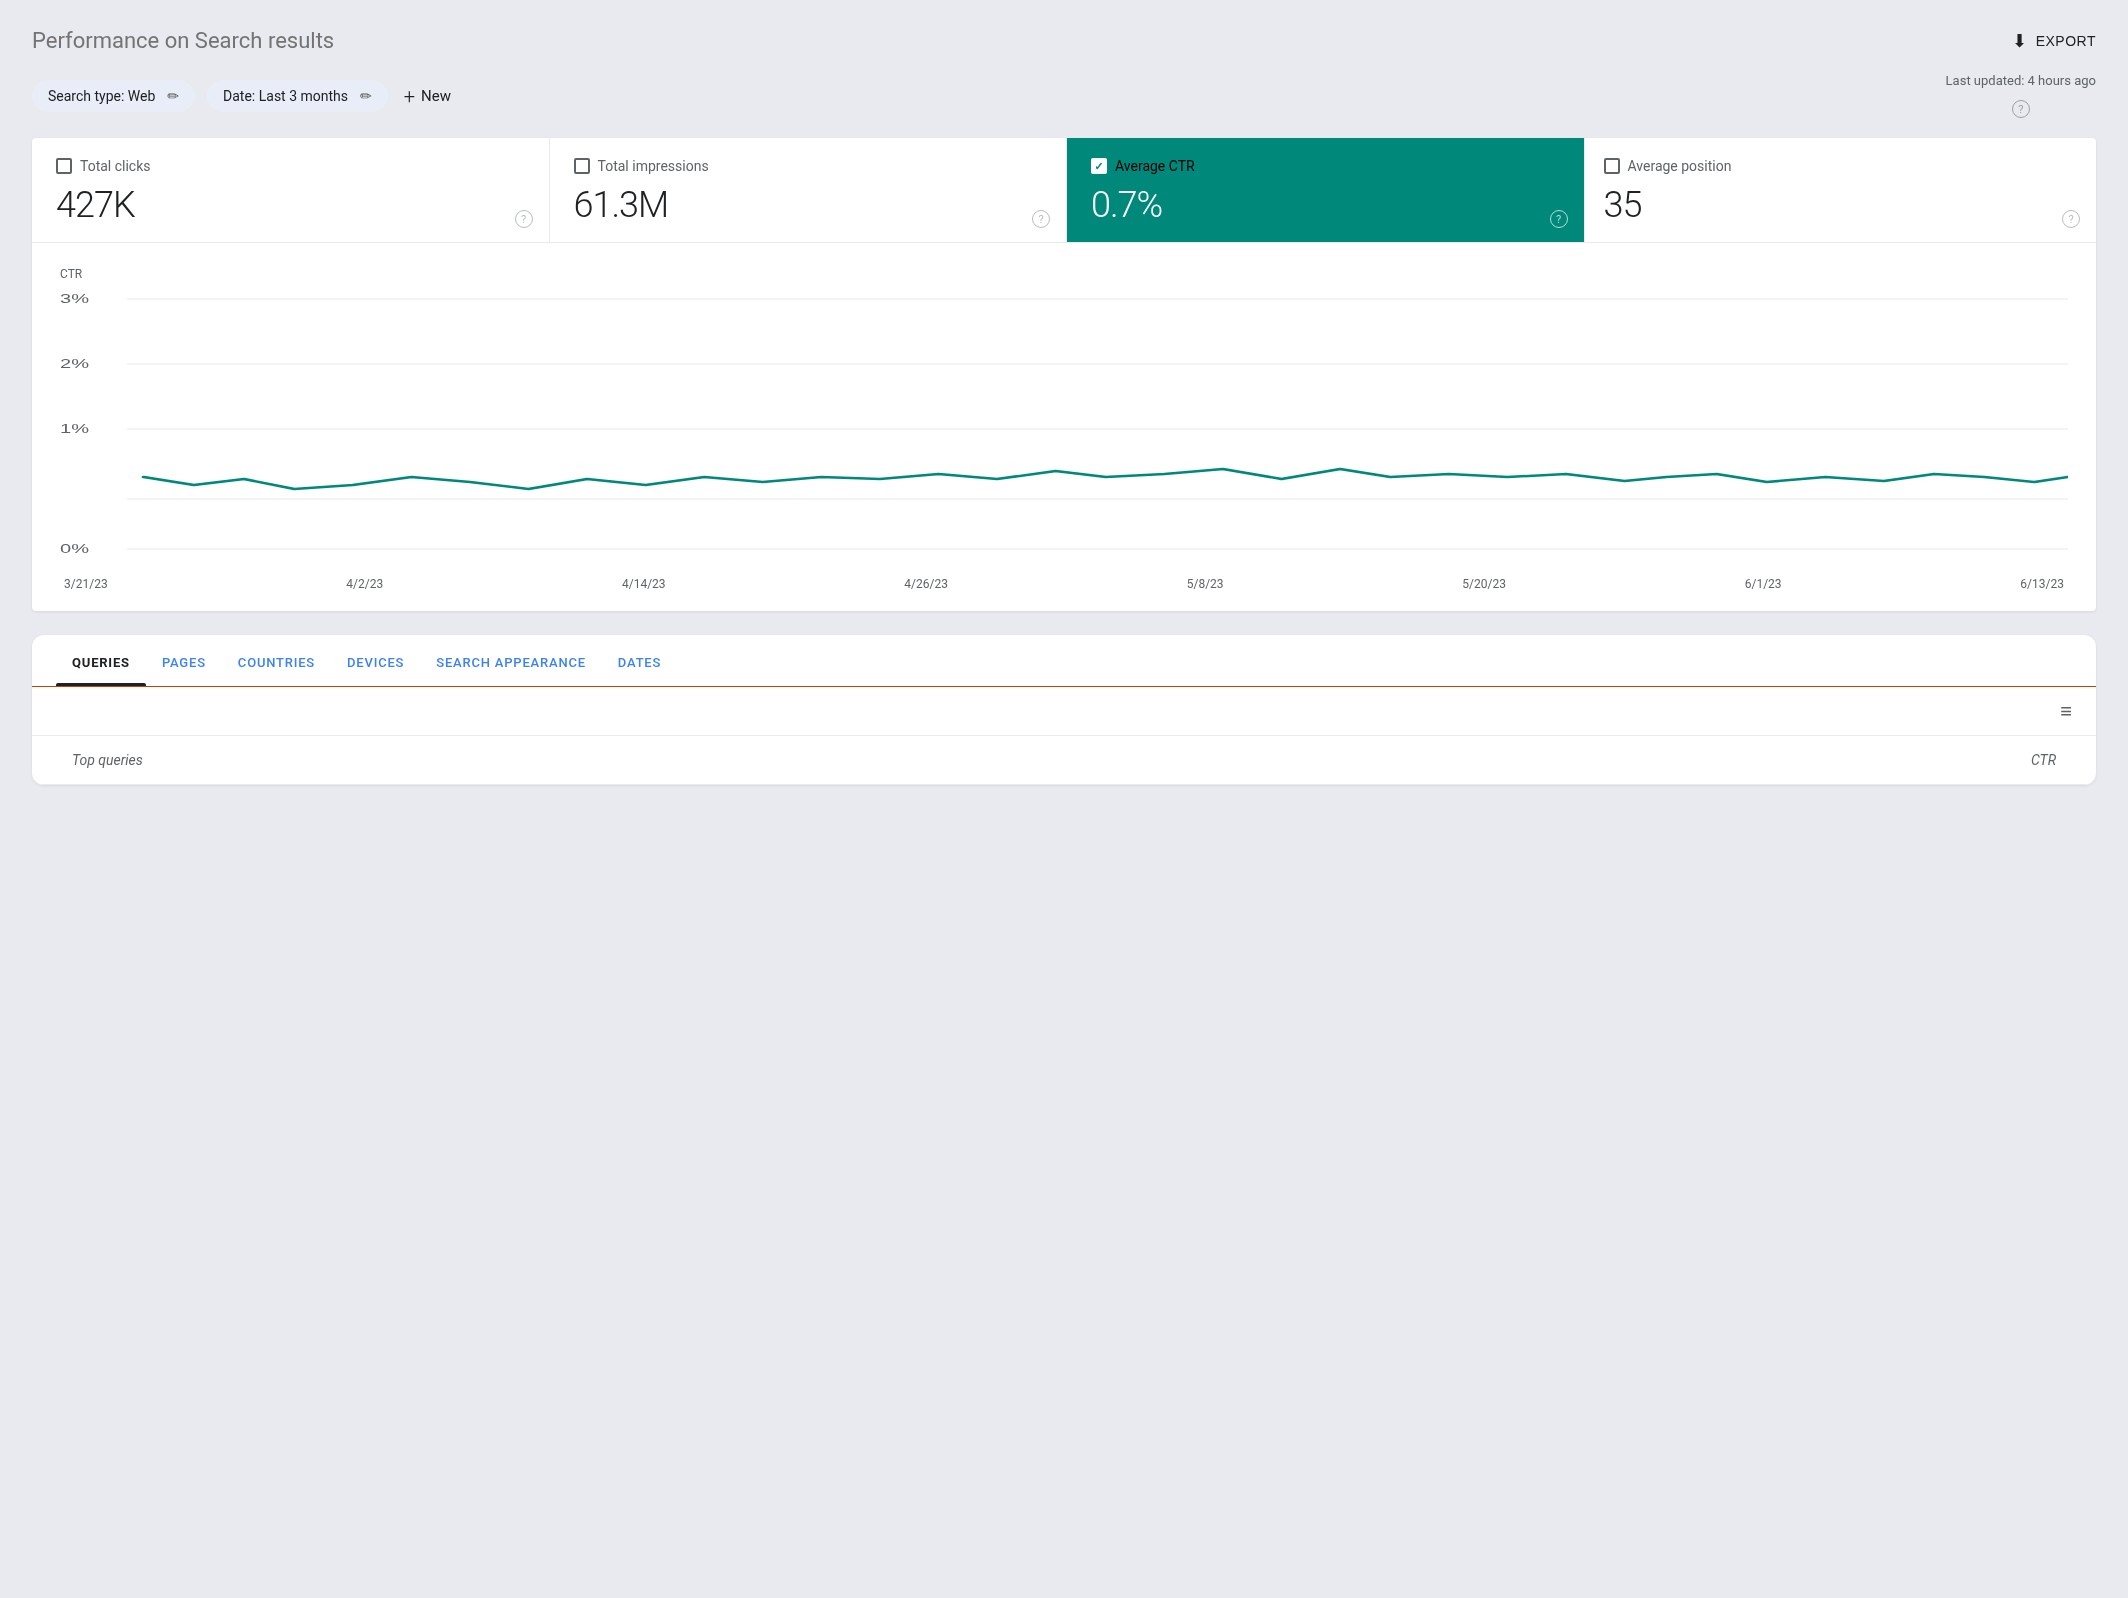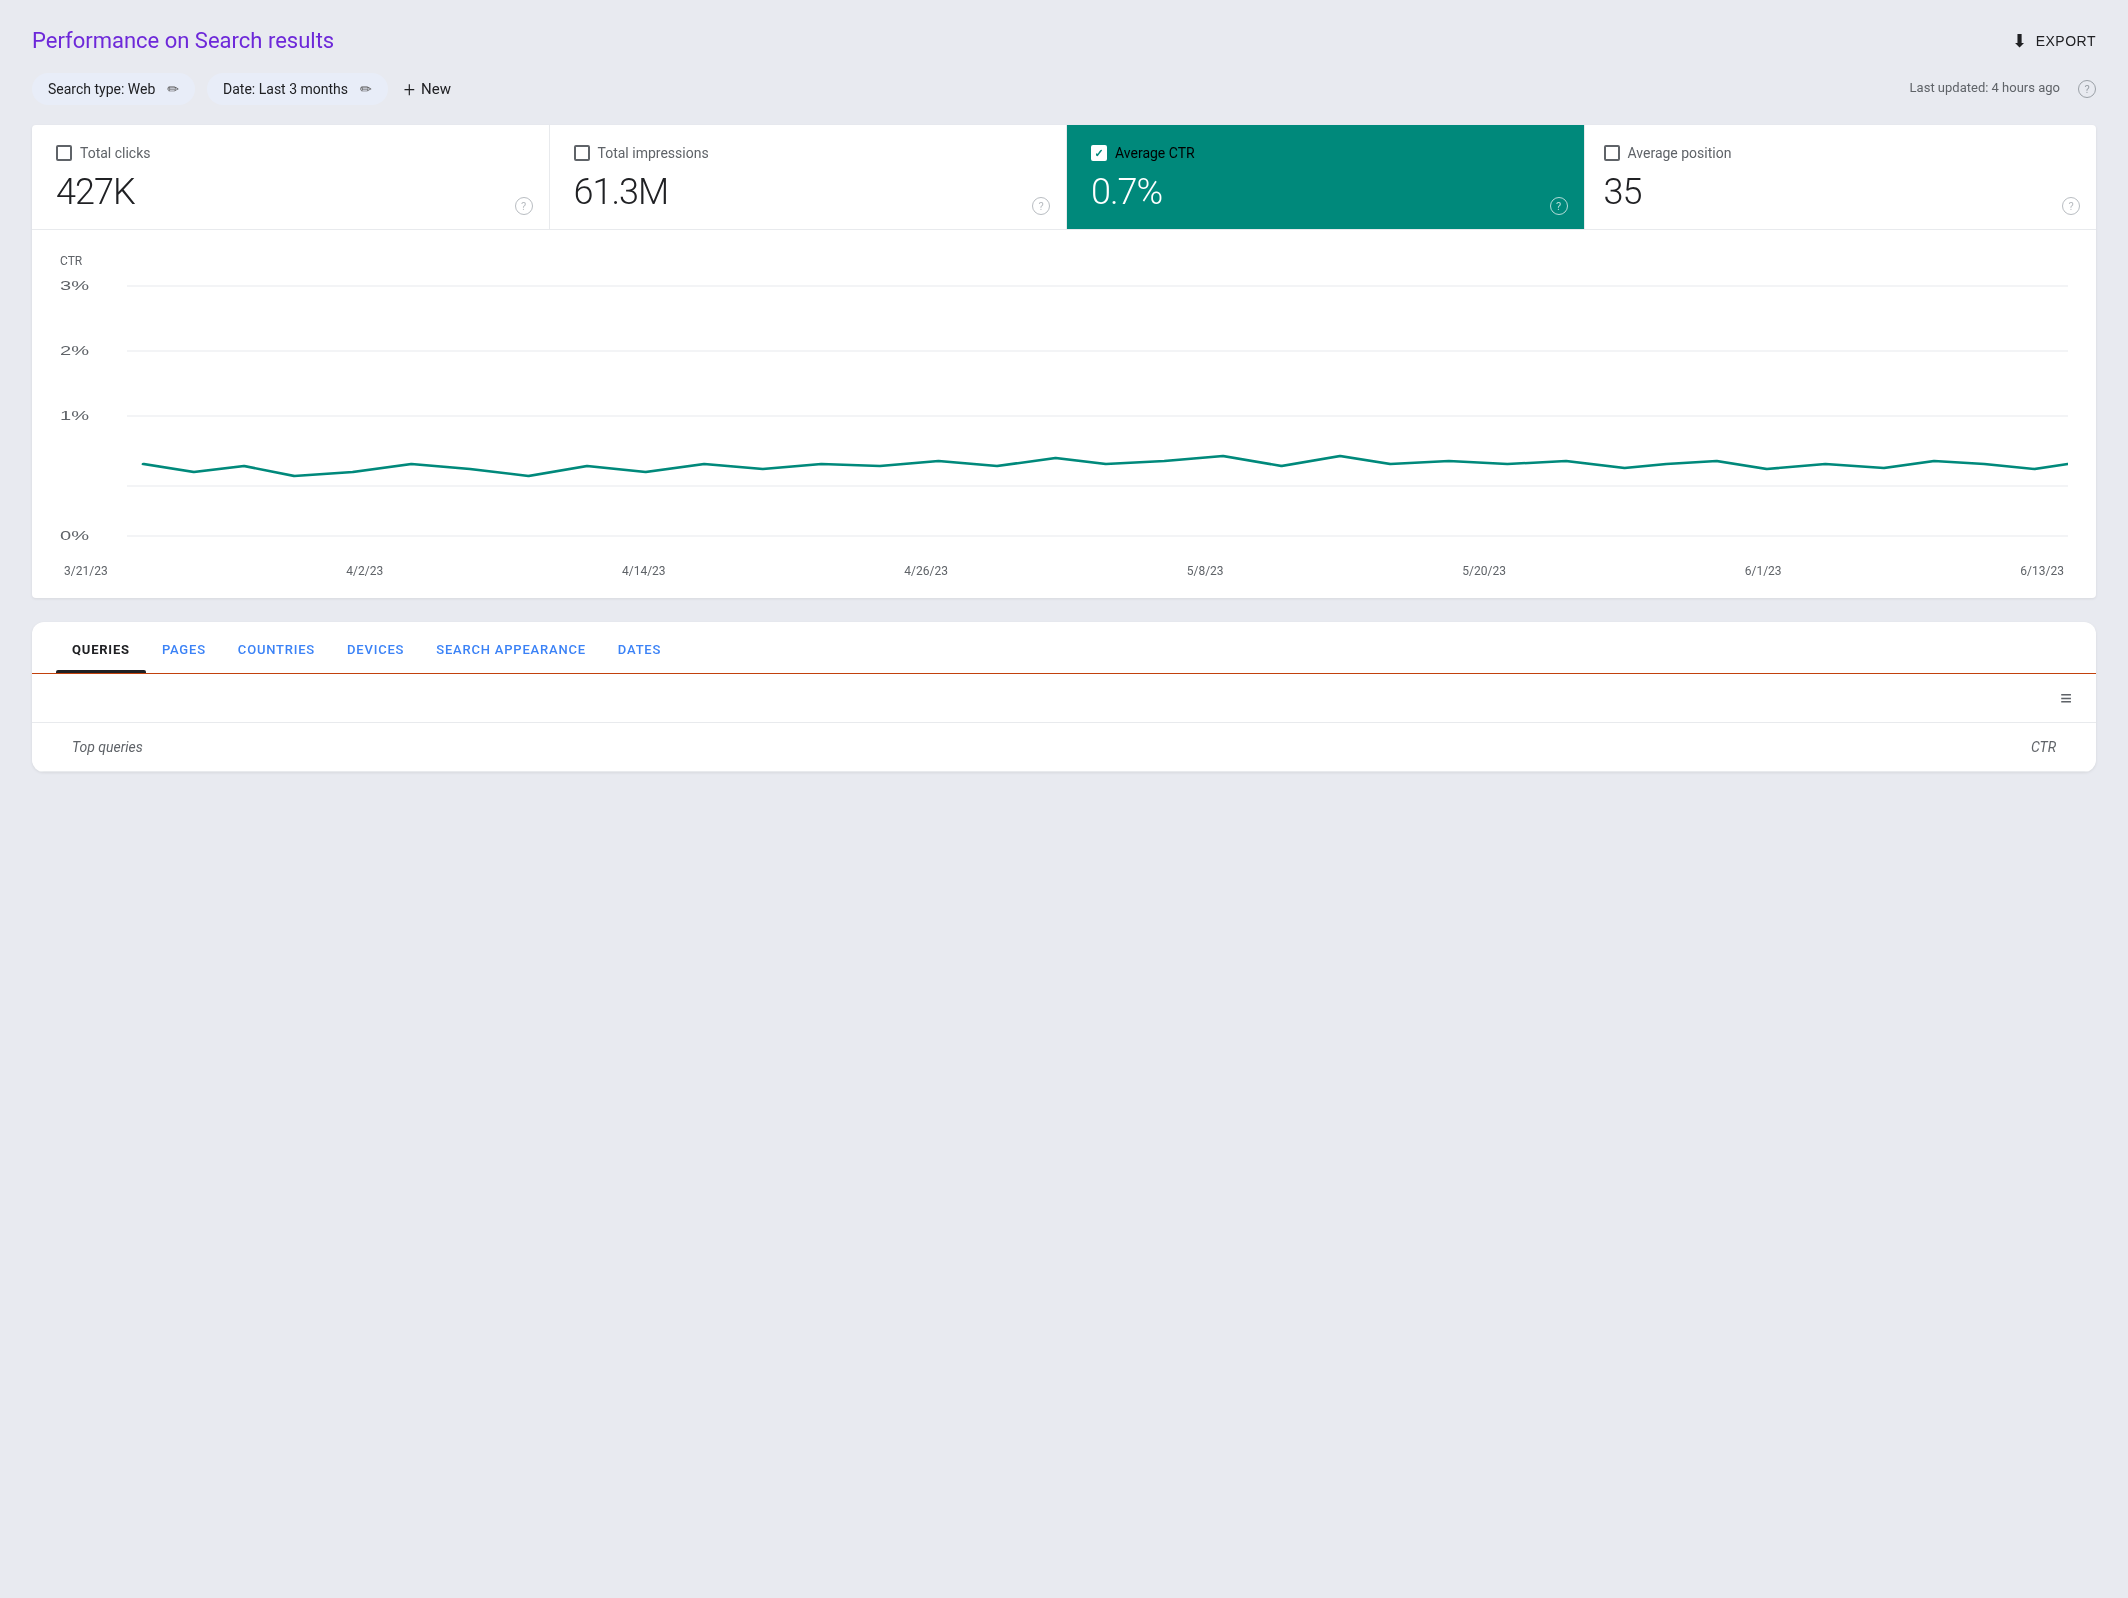--- a/index.html
+++ b/index.html
@@ -19,21 +19,21 @@
     
     .page-header {
       display: flex;
       align-items: center;
       justify-content: space-between;
       margin-bottom: 20px;
     }
     .page-title {
       font-size: 22px;
       font-weight: 400;
-      color: #6d28d9;
+      color: #737373;
     }
     .export-btn {
       display: flex;
       align-items: center;
       gap: 8px;
       font-size: 14px;
       font-weight: 500;
       color: #202124;
       background: none;
       border: none;
@@ -82,23 +82,25 @@
       font-family: inherit;
       margin-left: 4px;
     }
     .new-btn .plus-icon {
       font-size: 20px;
       font-weight: 300;
     }
     .last-updated {
       margin-left: auto;
       display: flex;
-      gap: 18px;
+      align-items: center;
+      gap: 12px;
       font-size: 13px;
       color: #5f6368;
+      flex-direction: column;
     }
     .help-icon {
       display: inline-flex;
       align-items: center;
       justify-content: center;
       width: 18px;
       height: 18px;
       border-radius: 50%;
       border: 1.5px solid #9aa0a6;
       font-size: 11px;

